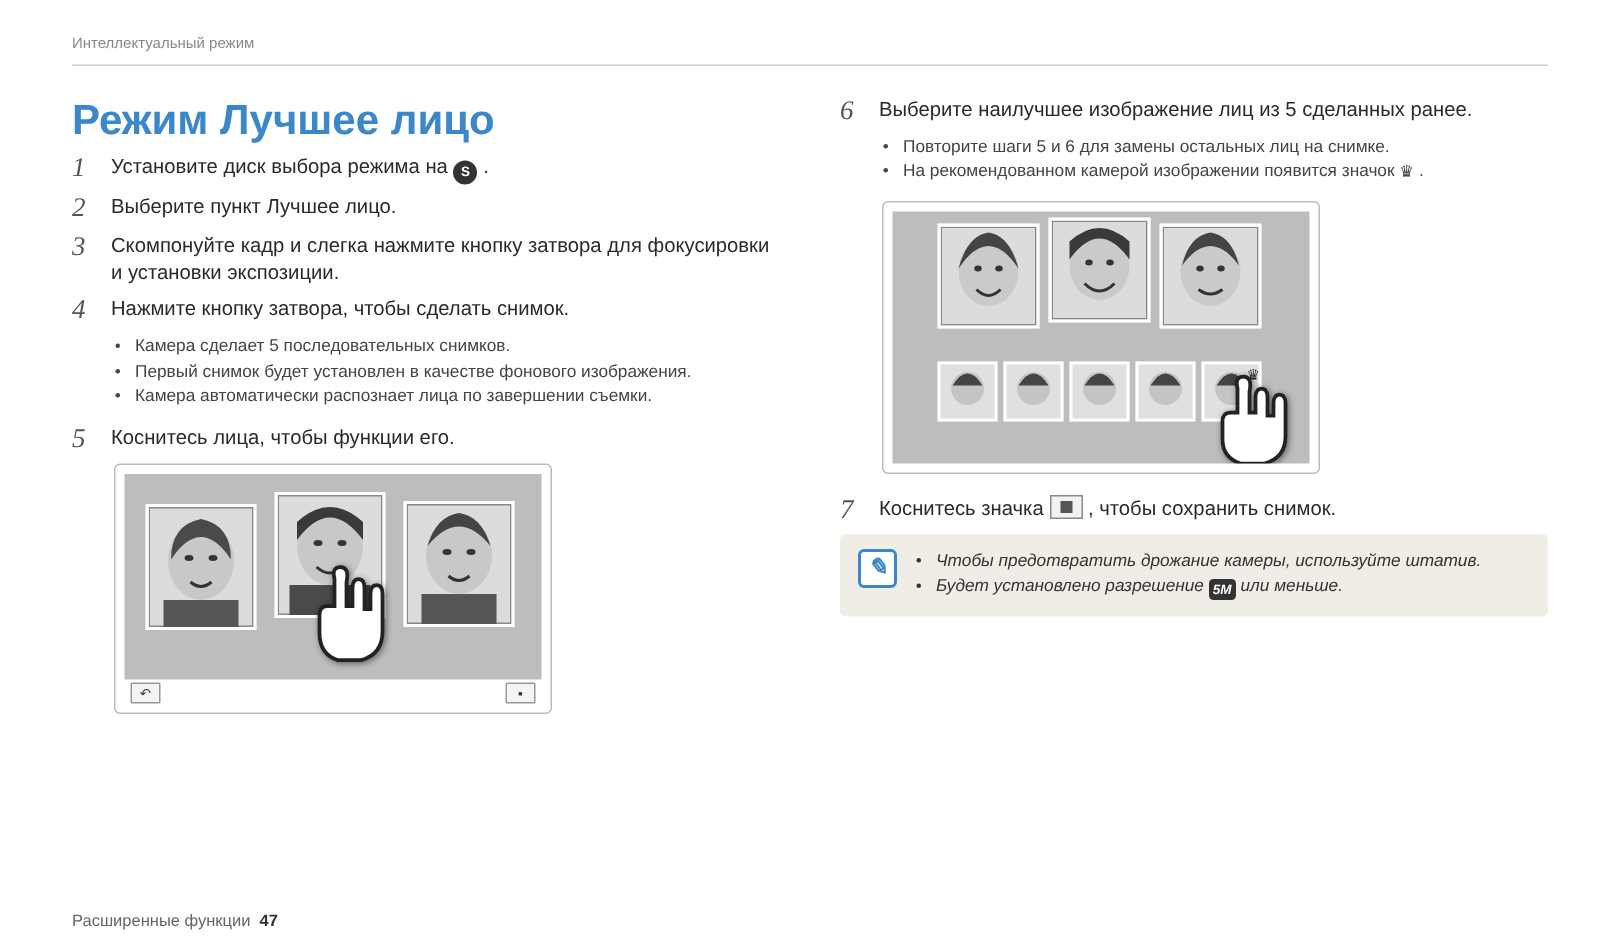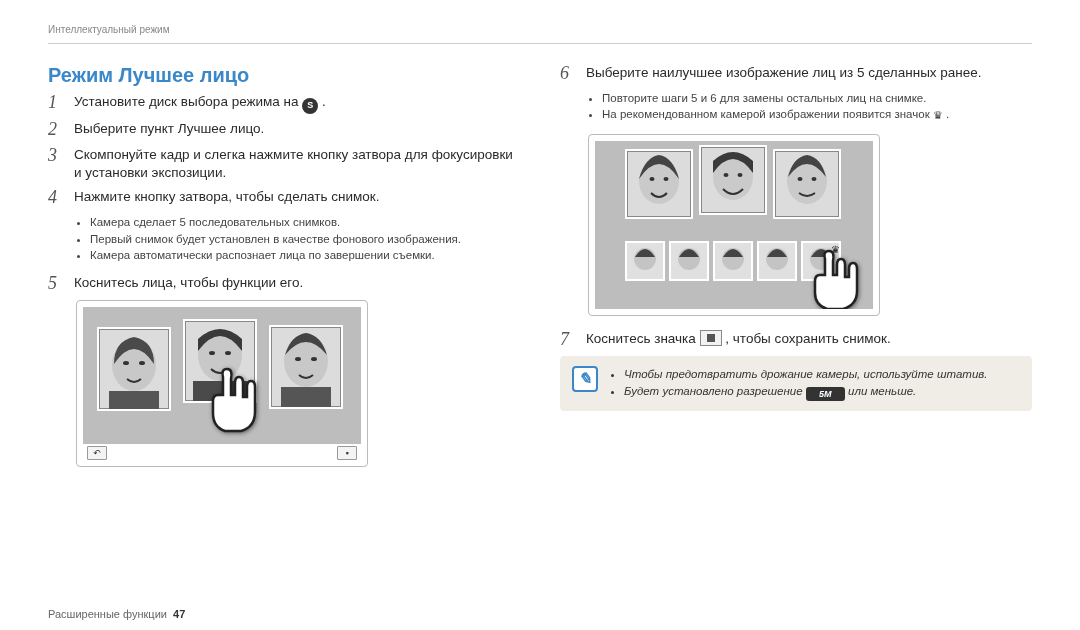--- a/index.html
+++ b/index.html
@@ -35,21 +35,21 @@
     gap: 40px;
     flex: 1;
     min-height: 0;
   }
   .col {
     flex: 1;
     min-width: 0;
   }
   .section-title {
     color: #3a87c9;
-    font-size: 20px;
+    font-size: 28px;
     font-weight: bold;
     margin: 0 0 6px 0;
   }
   .intro {
     font-size: 11.5px;
     line-height: 1.35;
     color: #333;
     margin-bottom: 14px;
   }
   ol.steps {
@@ -74,21 +74,21 @@
     flex-shrink: 0;
   }
   ol.steps .step-text {
     font-size: 13.5px;
     line-height: 1.35;
     color: #2a2a2a;
     flex: 1;
   }
   .step-text .mode-icon, .note-box .res-icon {
     display: inline-block;
-    width: 39px;
+    width: 18px;
     height: 14px;
     background: #333;
     color: #fff;
     border-radius: 3px;
     font-size: 9px;
     text-align: center;
     line-height: 14px;
     vertical-align: -2px;
     font-weight: bold;
   }

